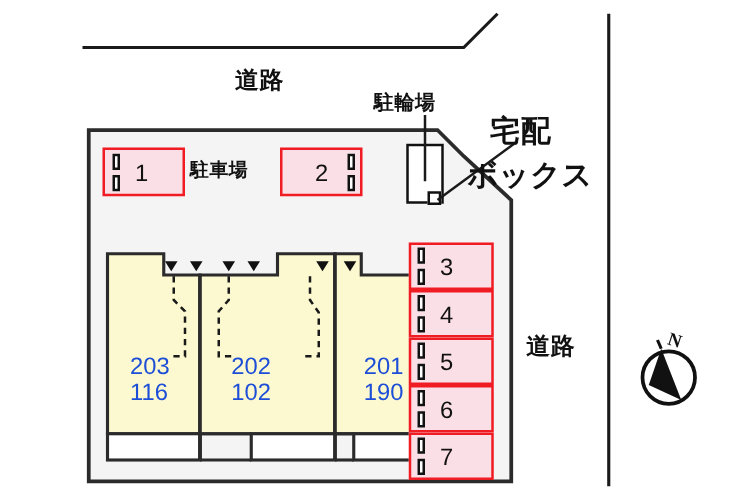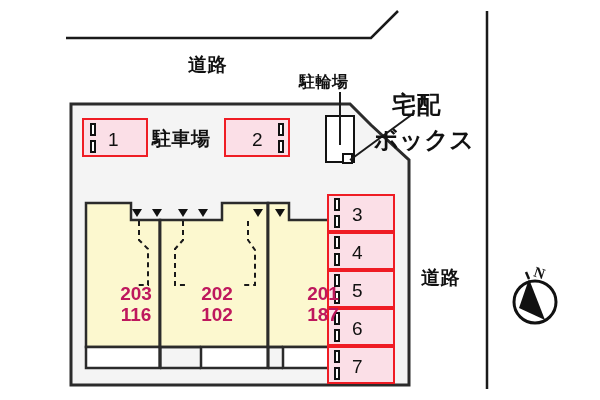--- a/index.html
+++ b/index.html
@@ -50,21 +50,21 @@
   }
   #label-delivery {
     left: 392px; top: 93px;
     font-size: 24px;
     line-height: 1.0;
   }
   #label-delivery .l2 { display: block; margin-left: -18px; margin-top: 11px; }
 
   #label-parking-lot {
     left: 152px; top: 129px;
-    font-size: 19px;
+    font-size: 15px;
   }
 
   
   #site-outline { left: 0; top: 0; }
 
   
   .stall {
     position: absolute;
     background: #fbdfe7;
     border: 2px solid #ef1c24;
@@ -110,24 +110,23 @@
   #stall-4 { top: 232px; }
   #stall-5 { top: 270px; }
   #stall-6 { top: 308px; }
   #stall-7 { top: 346px; }
 
   
   #building { left: 0; top: 0; }
 
   .unit-label {
     position: absolute;
-    color: #be185d;
+    color: #1d4ed8;
     font-size: 19px;
-    font-weight: 700;
-    text-align: center;
+    font-weight: 400;
     line-height: 1.12;
     width: 64px;
     font-family: "Liberation Sans", sans-serif;
   }
   #unit-203 { left: 104px; top: 283px; }
   #unit-202 { left: 185px; top: 283px; }
   #unit-201 { left: 267px; top: 283px; margin-left: 24px; }
 
   
   #bicycle-box {
@@ -281,21 +280,21 @@
   <div class="unit-label" id="unit-203">
     <div>203</div>
     <div>116</div>
   </div>
   <div class="unit-label" id="unit-202">
     <div>202</div>
     <div>102</div>
   </div>
   <div class="unit-label" id="unit-201">
     <div>201</div>
-    <div>187</div>
+    <div>190</div>
   </div>
 
   <div class="jp-label" id="label-road-top">道路</div>
 
   <div class="jp-label" id="label-road-right">道路</div>
 
   <div class="jp-label" id="label-bicycle">駐輪場</div>
 
   <div class="jp-label" id="label-delivery">
     <span class="l1">宅配</span>

